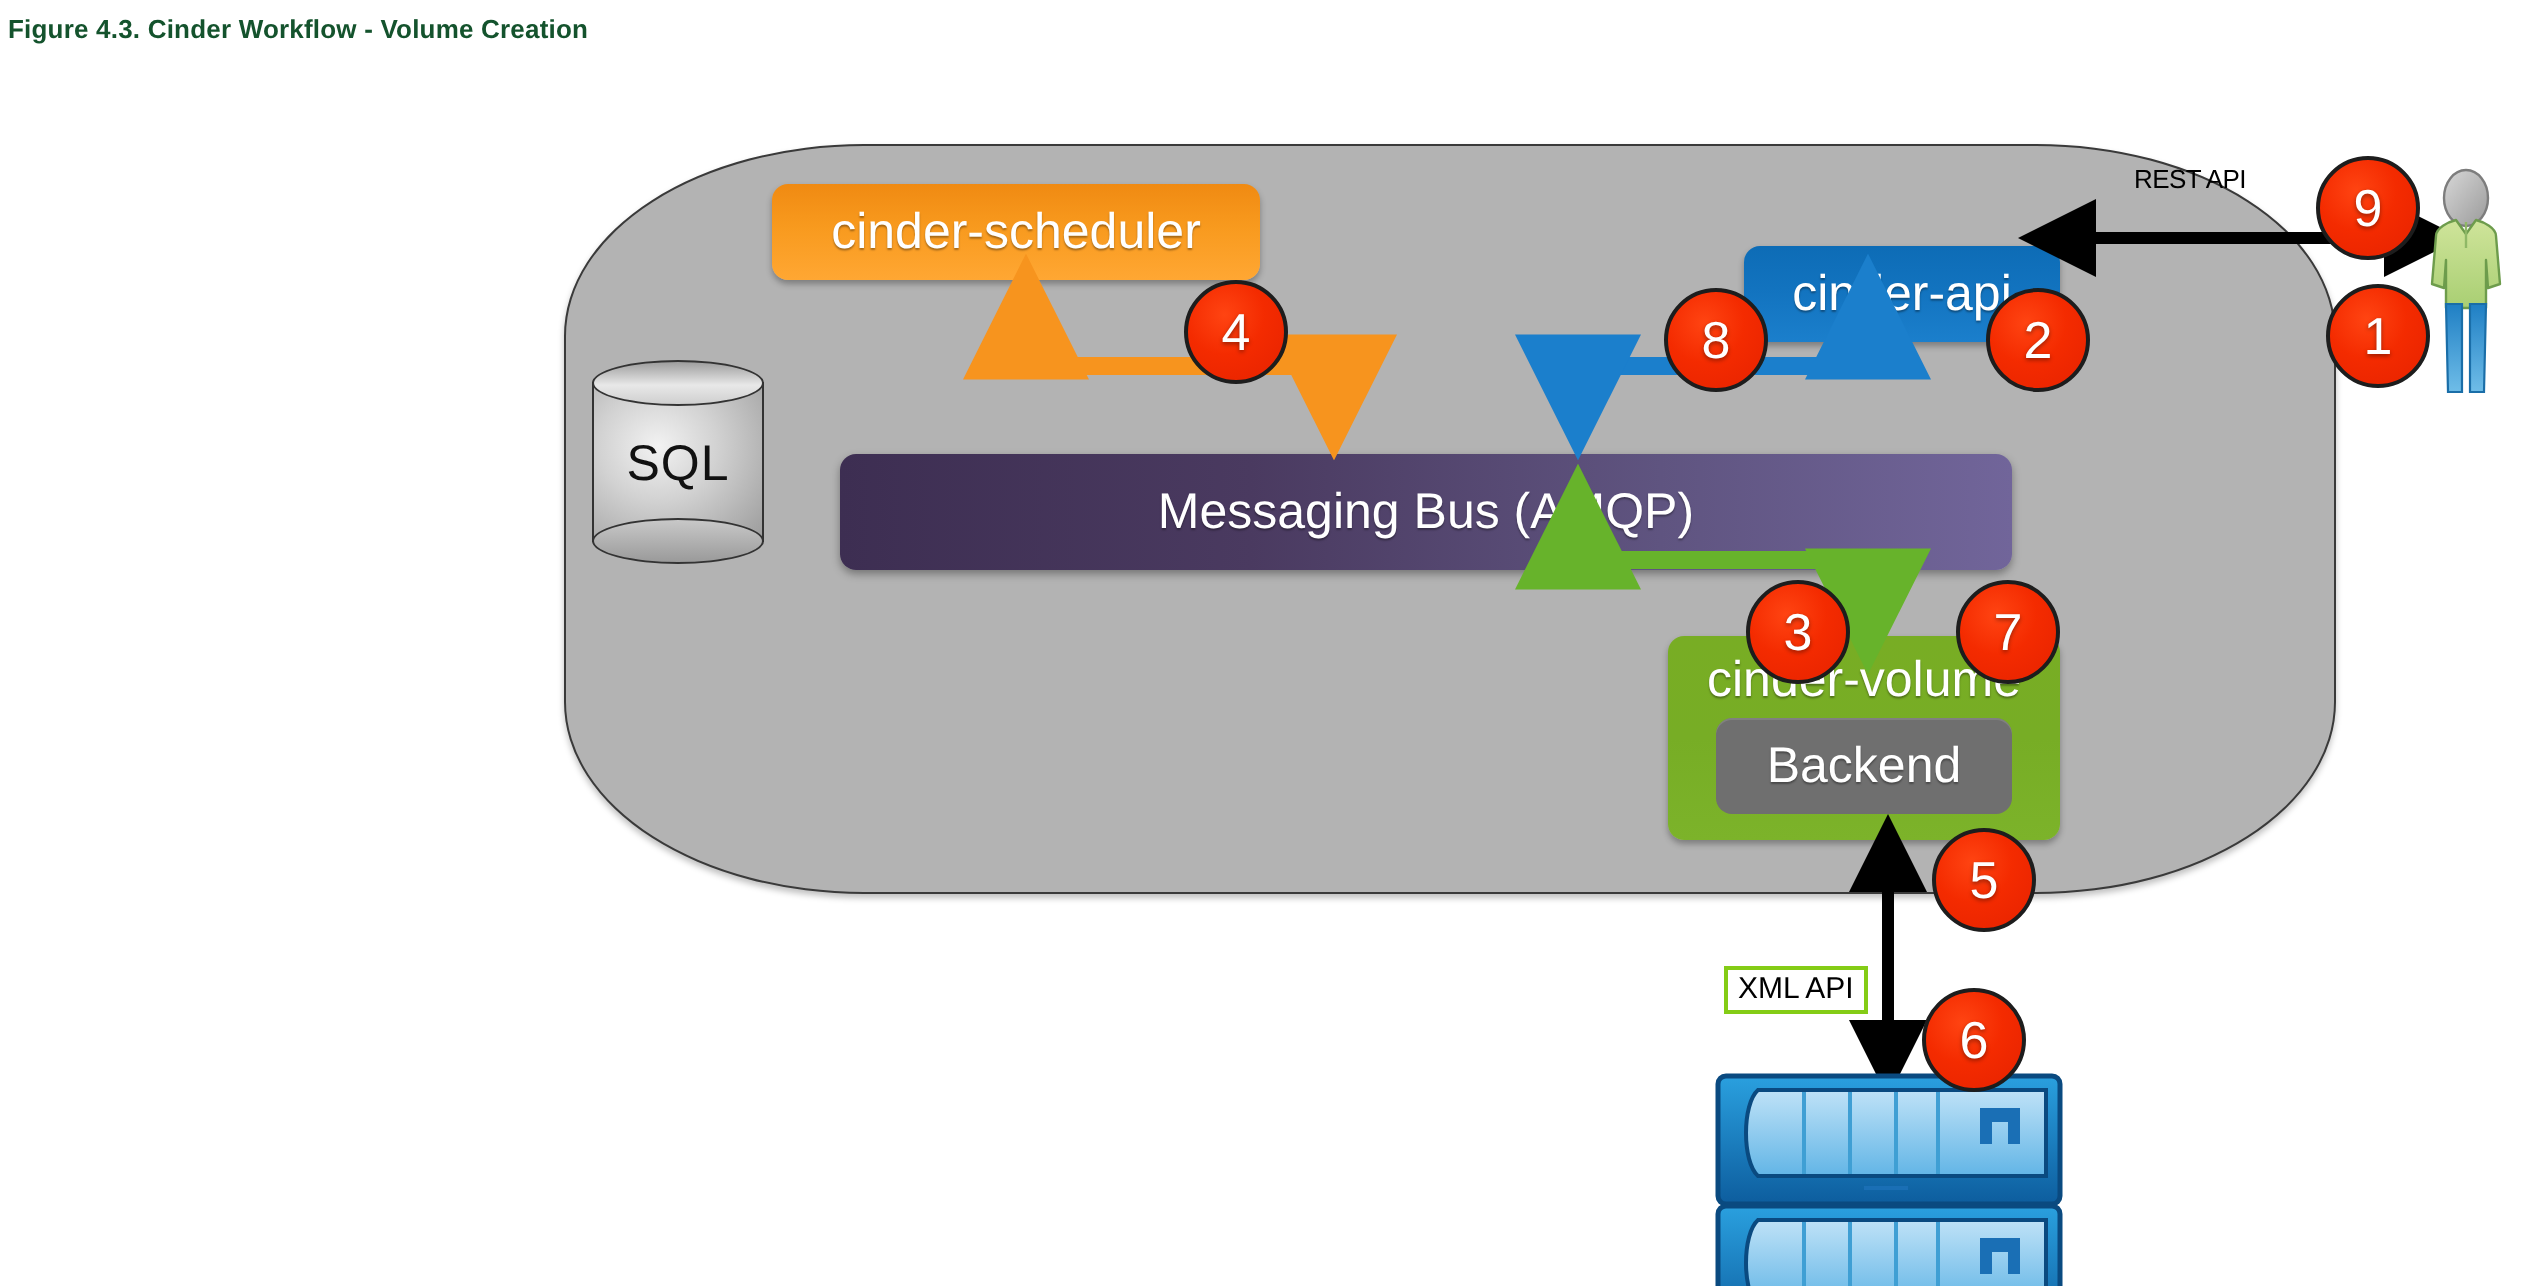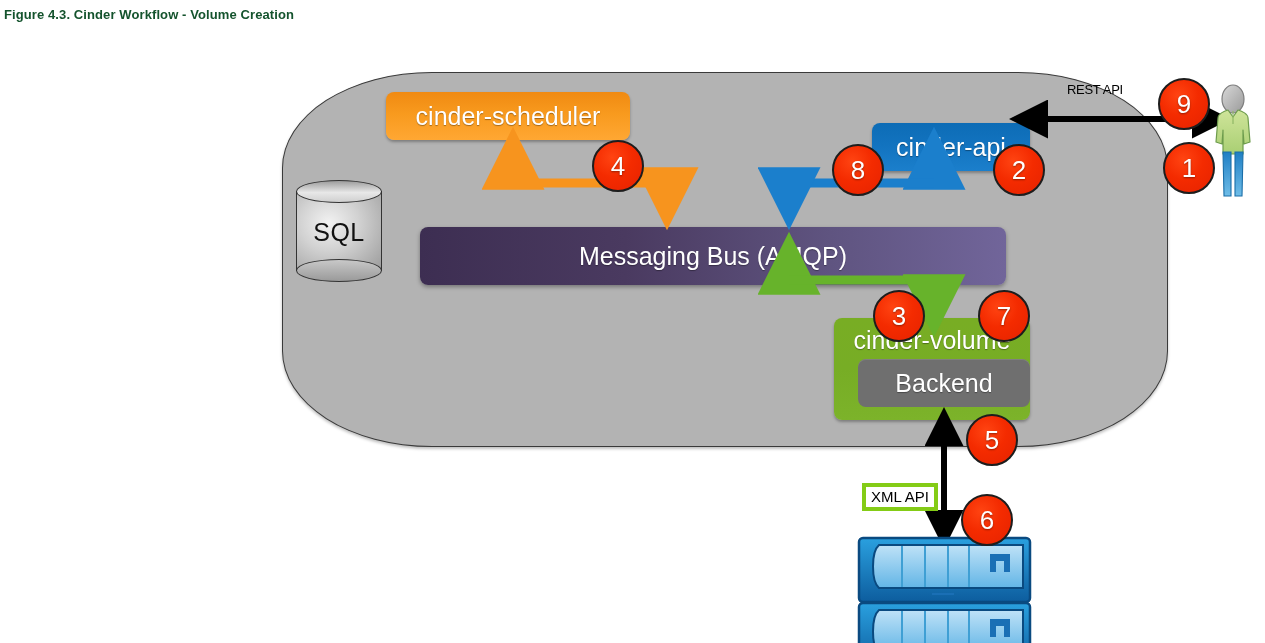--- a/index.html
+++ b/index.html
@@ -143,21 +143,21 @@
     left: 0; top: 6px;
     width: 196px; height: 32px;
     display: flex; align-items: center; justify-content: center;
     color: #ffffff;
     font-size: 25px;
     text-shadow: 0 1px 1px rgba(0,0,0,0.35);
   }
   #backend-box {
     position: absolute;
     left: 24px; top: 41px;
-    width: 172px; height: 48px;
+    width: 148px; height: 48px;
     border-radius: 8px;
     background: #6f6f6f;
     display: flex; align-items: center; justify-content: center;
     color: #ffffff;
     font-size: 25px;
     text-shadow: 0 1px 1px rgba(0,0,0,0.35);
     box-shadow: inset 0 1px 0 rgba(255,255,255,0.12);
   }
 
   
@@ -196,21 +196,21 @@
     color: #000000;
     white-space: nowrap;
     letter-spacing: -0.3px;
   }
   #xml-api-label {
     position: absolute;
     left: 862px;
     top: 455px;
     padding: 1px 5px 2px 5px;
     background: #ffffff;
-    border: 4px solid #84cc16;
+    border: 2px solid #84cc16;
     font-size: 15px;
     color: #000000;
     white-space: nowrap;
     box-sizing: border-box;
   }
 
   
   #user-actor {
     position: absolute;
     left: 1209px;

